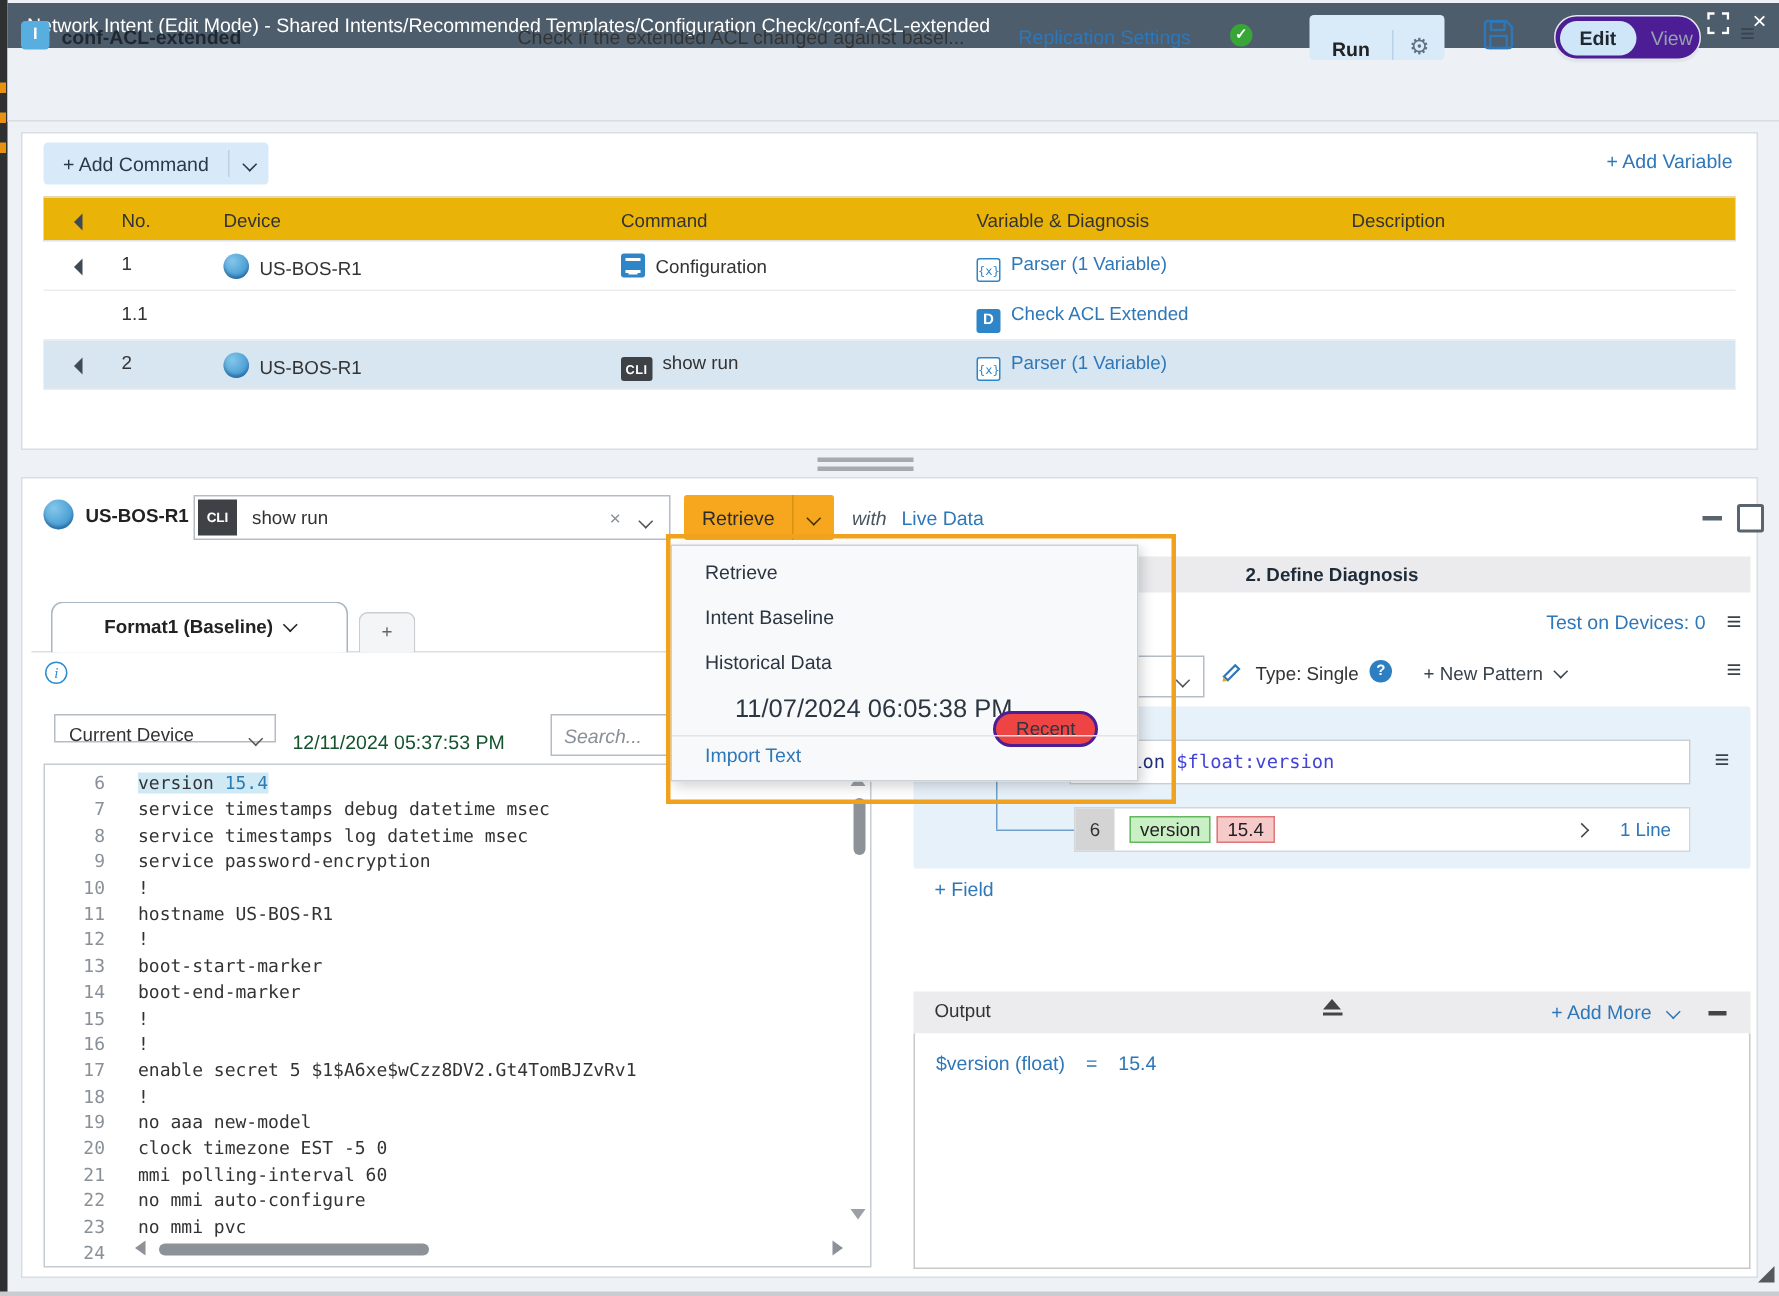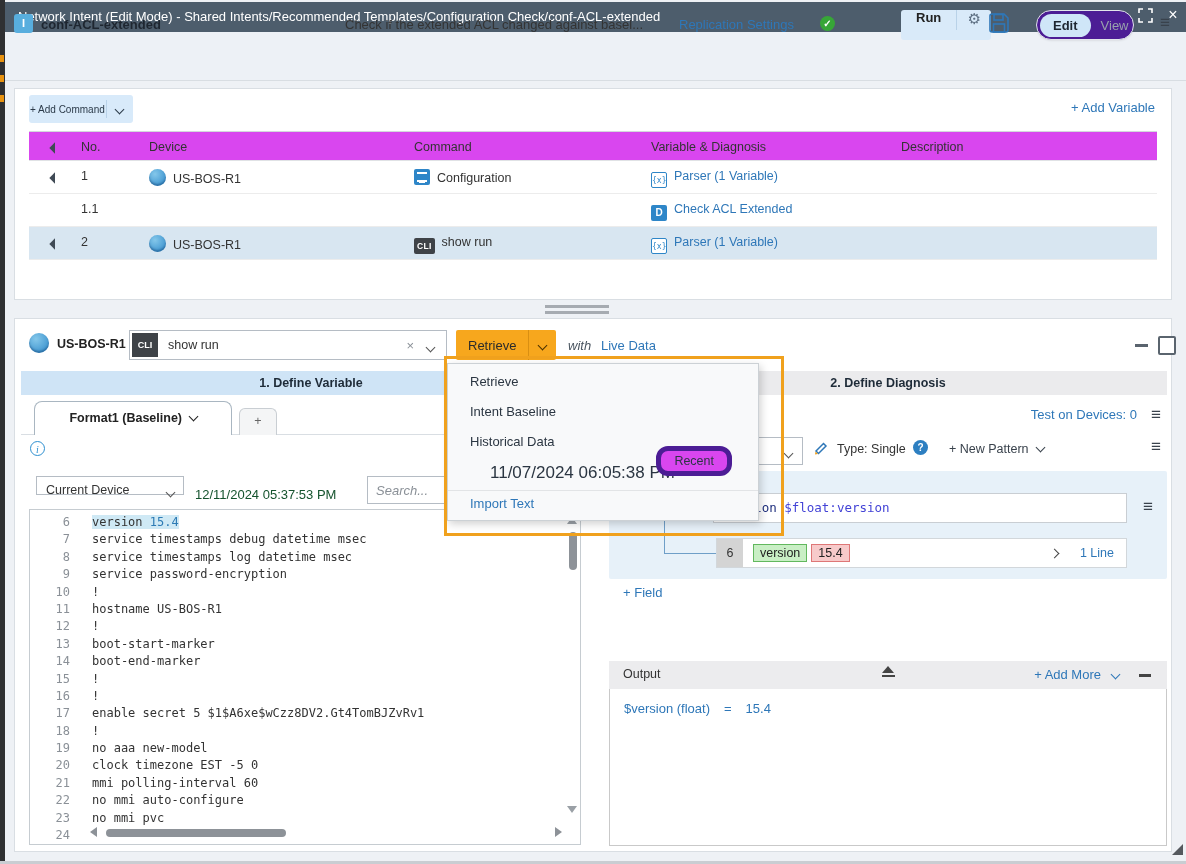--- a/index.html
+++ b/index.html
@@ -20,46 +20,46 @@
 
   
   .header{left:5px;top:32px;width:1181px;height:48px;background:#edf1f6;border-bottom:1px solid #d8dde2;}
   .intent-icon{left:14px;top:14px;width:19px;height:19px;background:#58aede;border-radius:3px;color:#fff;
                font-weight:bold;font-size:11px;text-align:center;line-height:19px;}
   .intent-name{left:41px;top:17px;font-weight:bold;font-size:13px;color:#1e2630;}
   .hdr-desc{left:345px;top:17px;font-size:13px;color:#333;}
   .repl-link{left:679px;top:17px;font-size:13px;color:#2e77b8;}
   .check-badge{left:820px;top:16px;width:15px;height:15px;border-radius:50%;background:#37a637;color:#fff;
                font-size:10px;line-height:15px;text-align:center;font-weight:bold;}
-  .run-group{left:873px;top:10px;height:30px;background:#d9eaf9;border-radius:3px;display:flex;align-items:flex-start;margin-left:28px;}
+  .run-group{left:873px;top:10px;height:30px;background:#d9eaf9;border-radius:3px;display:flex;align-items:flex-end;}
   .run-label{padding:0 15px;font-weight:bold;font-size:13px;color:#222;}
   .run-div{width:1px;height:20px;background:#b9d2e8;}
   .gear-seg{width:34px;text-align:center;color:#5f7184;font-size:15px;}
   .save-btn{left:988px;top:12px;width:22px;height:22px;}
   .toggle{left:1036px;top:10px;width:98px;height:30px;background:#4c1d95;border:1px solid #e2e6eb;border-radius:16px;
           box-shadow:0 1px 2px rgba(0,0,0,.08);display:flex;align-items:center;box-sizing:border-box;padding:0 3px;}
   .tog-edit{background:#cfe6f8;border-radius:13px;padding:4px 13px;font-weight:bold;color:#1e2630;font-size:13px;}
   .tog-view{padding:4px 10px;color:#98a2ac;font-size:13px;}
   .burger{font-size:17px;color:#39424c;line-height:16px;}
   .hdr-burger{left:1160px;top:15px;}
 
   
   .card{background:#fff;border:1px solid #d9dee3;box-sizing:border-box;}
   .top-card{left:14px;top:88px;width:1158px;height:212px;}
   .bottom-card{left:14px;top:318px;width:1158px;height:534px;}
 
   
   .add-cmd{left:14px;top:6px;height:28px;background:#d8eafa;border-radius:3px;display:flex;align-items:center;color:#2b3a49;}
-  .add-cmd-label{padding:0 1px;font-size:10px;}
+  .add-cmd-label{padding:0 13px;font-size:13px;}
   .add-cmd-div{width:1px;height:18px;background:#b9d2e8;}
   .add-cmd-chev{width:26px;display:flex;justify-content:center;}
   .add-var{right:16px;top:11px;color:#2e77b8;font-size:13px;}
 
   
-  .tbl-head{left:14px;top:42px;width:1128px;height:30px;background:#d946ef;border-top:1px solid #d4d8dc;
+  .tbl-head{left:14px;top:42px;width:1128px;height:30px;background:#eab308;border-top:1px solid #d4d8dc;
             border-bottom:1px solid #e0e2e5;box-sizing:border-box;}
   .tbl-row{left:14px;width:1128px;height:33px;border-bottom:1px solid #ececec;box-sizing:border-box;background:#fff;}
   .row-sel{background:#d8e6f1;}
   .col-no{left:52px;top:8px;} .col-dev{left:120px;top:8px;} .col-cmd{left:385px;top:8px;}
   .col-var{left:622px;top:8px;} .col-desc{left:872px;top:8px;}
   .caret{width:0;height:0;border-top:8px solid #3f4a55;border-right:8px solid transparent;transform:rotate(-45deg);}
   .cell-ic{display:inline-block;vertical-align:-3px;margin-right:7px;}
   .dev-icon{width:17px;height:17px;border-radius:50%;background:radial-gradient(circle at 35% 30%,#84c7ea,#2b87c8);
             box-shadow:inset 0 -2px 2px rgba(0,40,90,.35);}
   .cfg-icon{width:16px;height:16px;background:#2e86c8;border-radius:2px;position:relative;}
@@ -164,21 +164,21 @@
   .out-min{right:16px;top:13px;width:12px;height:2.5px;background:#444;}
   .out-box{left:594px;top:370px;width:558px;height:157px;background:#fff;border:1px solid #c9c9c9;border-top:none;box-sizing:border-box;}
   .out-line{left:14px;top:12px;color:#2e77b8;font-size:13px;}
   .out-line span{margin-right:14px;}
 
   
   .popup{left:447px;top:363px;width:310px;height:156px;background:#f8f9fa;border:1px solid #ccd1d5;
          box-shadow:2px 3px 8px rgba(0,0,0,.18);z-index:40;}
   .menu-item{left:22px;font-size:13px;color:#2b3642;}
   .hist-stamp{left:42px;top:99px;font-size:17px;color:#2b3642;}
-  .recent-pill{right:26px;top:82px;border:5px solid #4c1d95;background:#d946ef;border-radius:12px;
+  .recent-pill{right:26px;top:110px;border:2px solid #4c1d95;background:#ef4444;border-radius:12px;
                padding:3px 13px;font-size:12.5px;color:#2b3642;}
   .menu-sep{left:0;top:126px;width:100%;height:1px;background:#e2e4e6;}
   .import-item{left:22px;top:132px;font-size:13px;color:#2e77b8;}
 
   
   .annot{left:444px;top:356px;width:334px;height:174px;border:3px solid #f0a11d;z-index:50;pointer-events:none;}
 
   .chev{display:inline-block;width:6px;height:6px;border-right:1.6px solid currentColor;border-bottom:1.6px solid currentColor;
         transform:rotate(45deg);vertical-align:2px;}
   .chev-r{transform:rotate(-45deg);}
@@ -308,21 +308,20 @@
       <span class="retrieve-div"></span>
       <span class="retrieve-chev">
           <span class="chev"></span>
         </span>
     </div>
     <span class="abs with-label">with</span>
     <span class="abs livedata-link">Live Data</span>
     <div class="abs min-bar"></div>
     <div class="abs max-sq"></div>
 
-    <div class="abs sect-hdr sect1">1. Define Variable</div>
     <div class="abs sect-hdr sect2">2. Define Diagnosis</div>
 
     <div class="abs tab-line"></div>
     <div class="abs fmt-tab">
       <span>Format1 (Baseline)</span> <span class="chev" style="margin-left:4px;"></span>
     </div>
     <div class="abs plus-tab">+</div>
     <div class="abs info-circ">i</div>
 
     <div class="abs dev-select">

